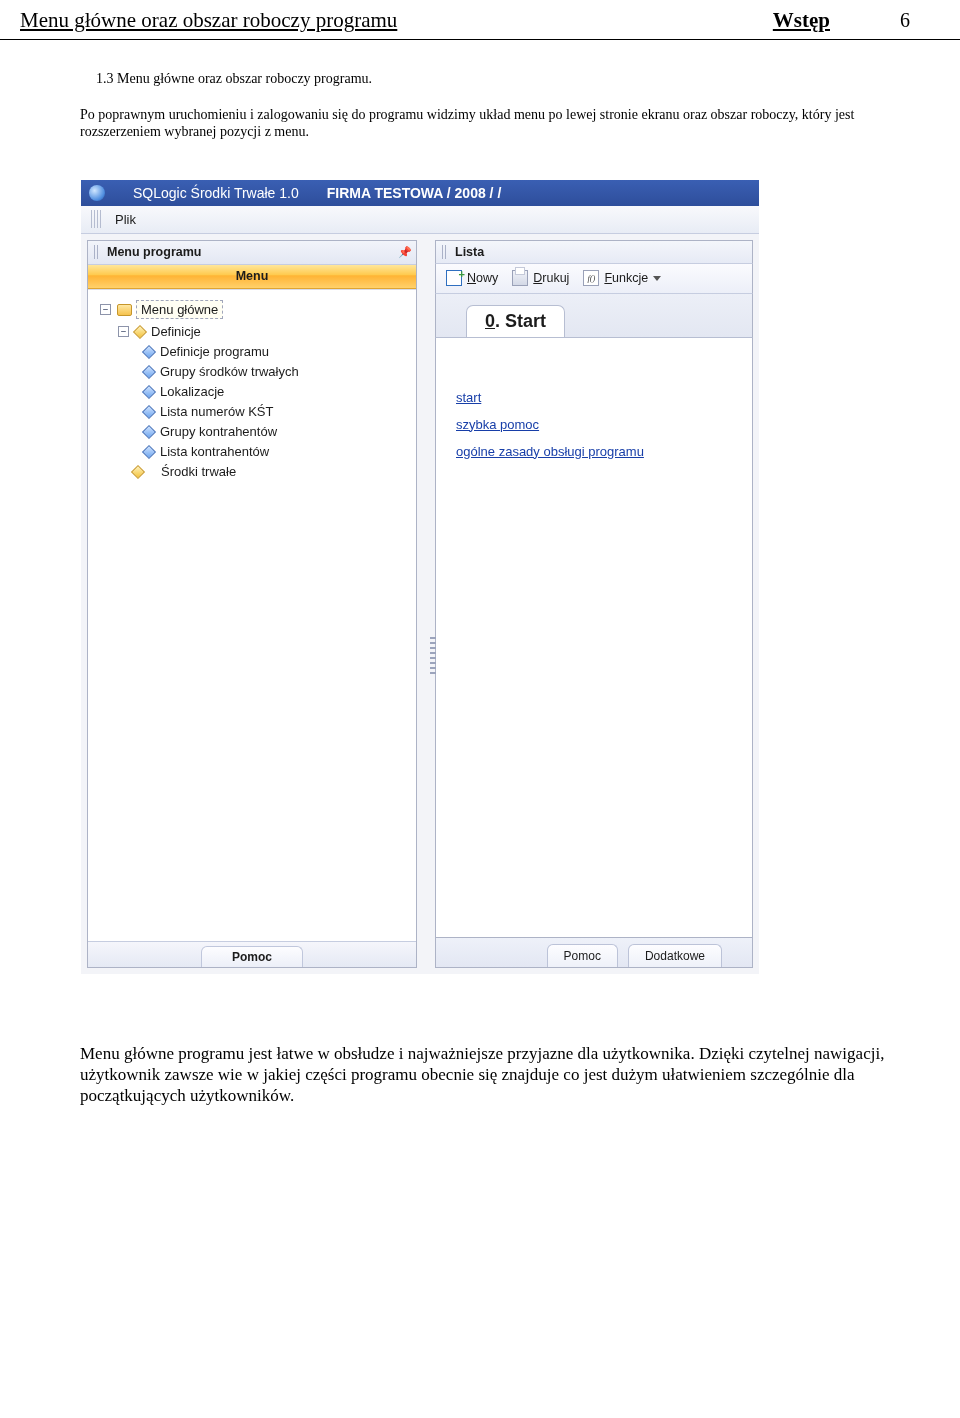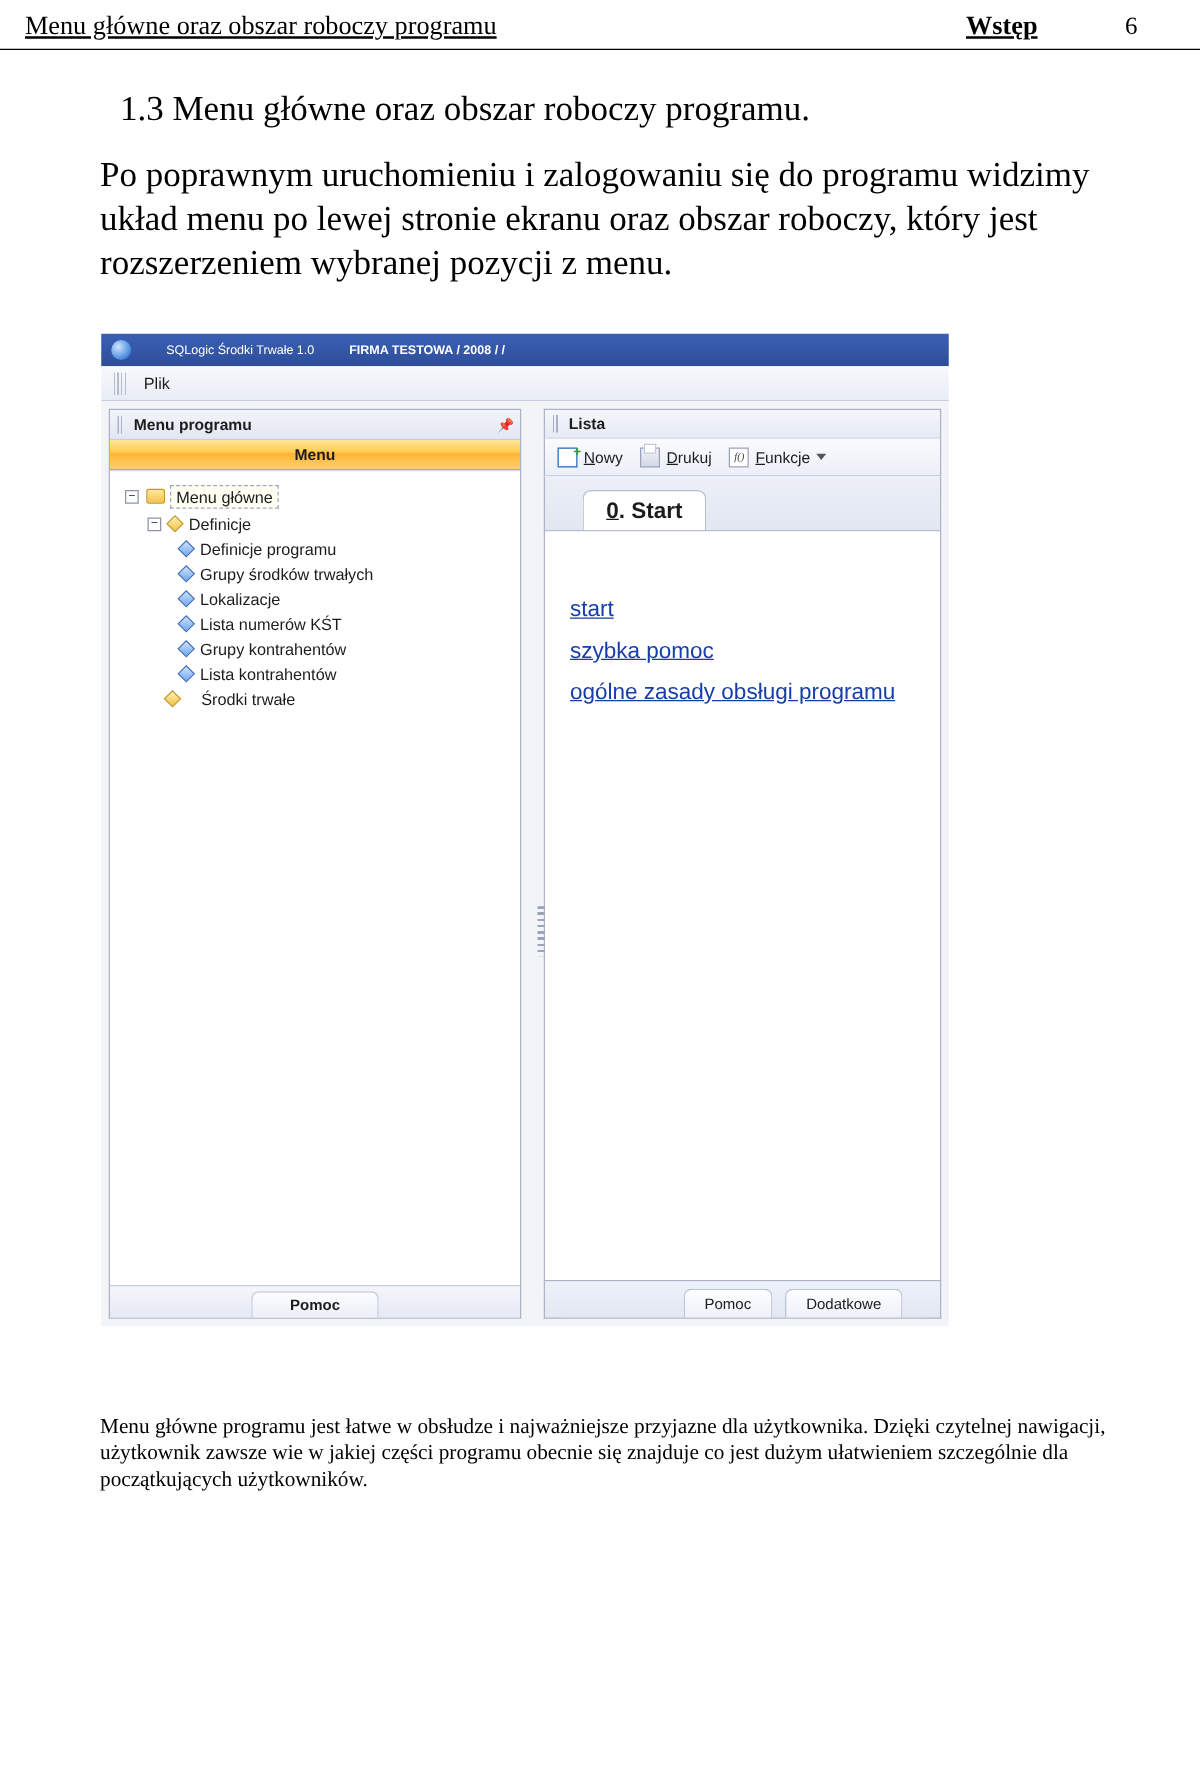--- a/index.html
+++ b/index.html
@@ -17,21 +17,21 @@
       border-bottom: 1.5px solid #000;
       font-size: 21px;
     }
     .page-header .left { text-decoration: underline; text-decoration-color: #000; }
     .page-header .center { text-decoration: underline; font-weight: bold; }
     .page-header .right { font-size: 20px; padding-left: 30px;}
     .hdr-row { display: flex; align-items: baseline; gap: 40px; }
 
     .body-text {
       padding: 30px 70px 12px 80px;
-      font-size: 28px;
+      font-size: 14px;
       line-height: 1.25;
     }
     .body-text p { margin-bottom: 18px; text-align: left;}
 
     
     .app-frame {
       margin: 8px 40px 8px 80px;
       width: 680px;
       border: 1px solid #fff;
       font-family: Tahoma, Verdana, Arial, sans-serif;
@@ -40,21 +40,21 @@
       box-shadow: 0 0 0 3px #fff;
     }
     .titlebar {
       background: linear-gradient(#3a5fb3, #2e4e9b);
       color: #fff;
       height: 26px;
       display: flex;
       align-items: center;
       padding: 0 8px;
       gap: 28px;
-      font-size: 10px;
+      font-size: 14px;
     }
     .titlebar .globe {
       width: 16px; height: 16px;
       background: radial-gradient(circle at 35% 35%, #cfe6ff, #4f8ee0 65%, #1f4c9b);
       border-radius: 50%;
       flex-shrink: 0;
     }
     .menubar {
       background: linear-gradient(#f8f9fc, #e8ecf5);
       border-bottom: 1px solid #c6cde0;
@@ -179,21 +179,21 @@
       font-weight: bold; font-size:18px;
       position:relative; top:1px;
     }
     .content-area{
       flex:1;
       border:1px solid #adb3c6; border-top-color:#b7bed2;
       background:#fff;
       padding: 40px 20px;
       position:relative;
     }
-    .content-area a{ display:block; margin: 12px 0; color:#173ea8; text-decoration: underline; font-size:18px;}
+    .content-area a{ display:block; margin: 12px 0; color:#173ea8; text-decoration: underline; font-size:13px;}
     .splitter-handle{
       position:absolute; left:-6px; top:50%;
       width:6px; height:40px;
       background: repeating-linear-gradient(180deg,#9ca4bc 0 2px, transparent 2px 5px);
     }
     .bottom-tabs-right{
       border:1px solid #adb3c6; border-top:none;
       background: linear-gradient(#eef1f9,#e3e7f3);
       height: 30px;
       display:flex; justify-content:flex-end; align-items:flex-end;

